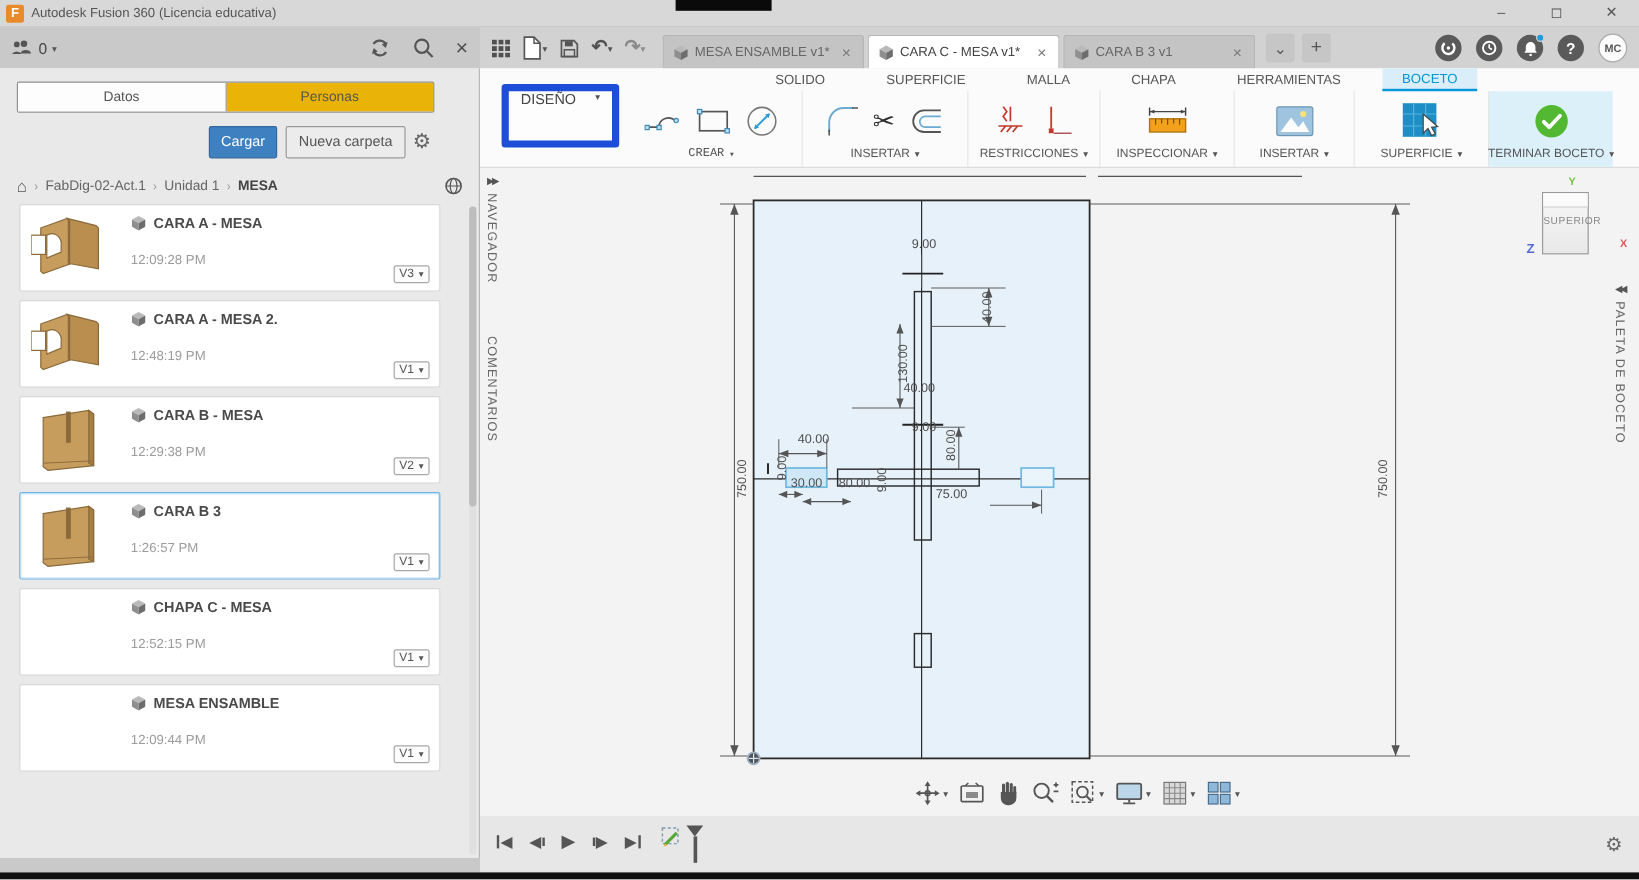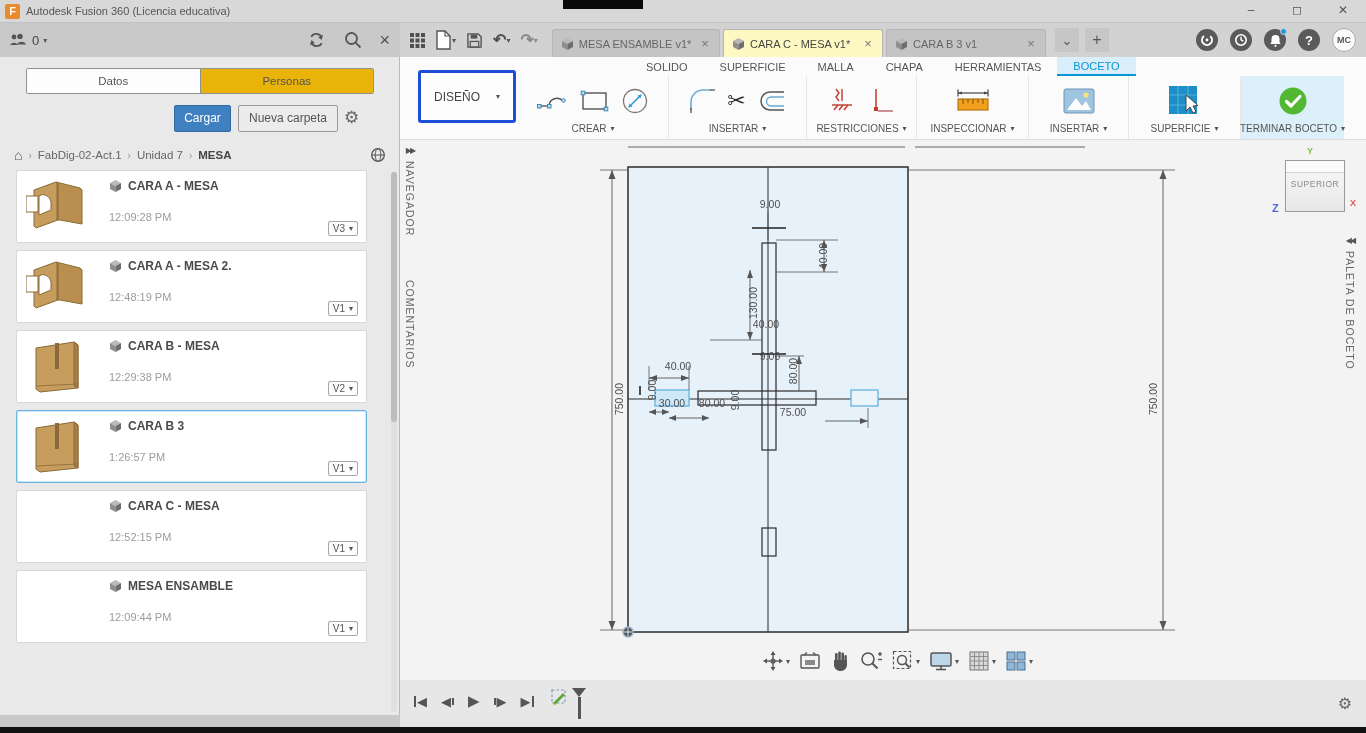--- a/index.html
+++ b/index.html
@@ -20,34 +20,34 @@
   #toprow-left { position:absolute; left:0; top:0; width:400px; height:34px; background:#c9c9c9; display:flex; align-items:center; }
   .collab { display:flex; align-items:center; gap:4px; padding-left:8px; }
   .collab-count { font-size:13px; color:#444; }
   .caret { font-size:8px; color:#555; }
   #tl-right { position:absolute; right:10px; top:0; height:34px; display:flex; align-items:center; gap:16px; }
   #toprow-right { position:absolute; left:400px; top:0; width:966px; height:34px; background:#d2d2d2; display:flex; align-items:center; }
   .tr-icon { margin-left:10px; display:flex; align-items:center; }
   .glyph { font-size:16px; color:#505050; line-height:1; }
   #doctabs { display:flex; align-items:flex-end; height:34px; margin-left:14px; }
   .dtab { height:28px; display:flex; align-items:center; background:#c4c4c4; border:1px solid #b5b5b5; border-bottom:none; border-radius:3px 3px 0 0; padding:0 8px; margin-right:3px; min-width:160px; }
-  .dtab.active { background:#fef9c3;text-align:center; }
+  .dtab.active { background:#ffffff;text-align:center; }
   .dtab-label { font-size:11px; color:#666; margin:0 8px 0 5px; white-space:nowrap; }
   .dtab.active .dtab-label { color:#444; }
   .dtab-close { font-size:13px; color:#777; margin-left:auto; padding:0 2px; }
   .tabctl { width:24px; height:24px; display:flex; align-items:center; justify-content:center; margin-left:6px; background:#c6c6c6; border-radius:2px; color:#555; font-size:13px; }
   #tr-status { display:flex; align-items:center; gap:12px; margin-left:12px; margin-right:10px; }
   .circ-icon { width:22px; height:22px; border-radius:50%; background:#5a5a5a; display:flex; align-items:center; justify-content:center; position:relative; }
   .bell-dot { position:absolute; right:-1px; top:-1px; width:7px; height:7px; border-radius:50%; background:#1f9bde; border:1px solid #d2d2d2; }
   #avatar { width:24px; height:24px; border-radius:50%; background:#fbfbfb; border:1px solid #aaa; font-size:9px; font-weight:bold; color:#555; display:flex; align-items:center; justify-content:center; }
   .spacer { flex:1; }
 
   
   #leftpanel { position:absolute; left:0; top:57px; width:400px; height:670px; background:#e9e9e9; border-right:1px solid #b9b9b9; }
-  #lp-tabs { position:absolute; left:26px; top:11px; width:348px; height:26px; display:flex; border:1px solid #919191; border-radius:2px; overflow:hidden;justify-content:flex-end; }
+  #lp-tabs { position:absolute; left:14px; top:11px; width:348px; height:26px; display:flex; border:1px solid #919191; border-radius:2px; overflow:hidden;justify-content:flex-end; }
   .lp-tab { flex:1; font-size:11.5px; color:#555; display:flex; align-items:center; justify-content:center; background:#eab308; border-right:1px solid #919191; }
   .lp-tab:last-child { border-right:none; }
   .lp-tab.active { background:#fdfdfd; }
   #lp-actions { position:absolute; left:0; top:48px; width:400px; height:28px; }
   #btn-cargar { position:absolute; left:174px; top:0; width:57px; height:27px; background:#3f80c1; border:1px solid #33699f; border-radius:2px; color:#fff; font-size:12px; text-align:center; line-height:25px; }
   #btn-nueva { position:absolute; left:238px; top:0; width:100px; height:27px; background:#ececec; border:1px solid #9a9a9a; border-radius:2px; color:#555; font-size:12px; text-align:center; line-height:25px; }
   #lp-gear { position:absolute; left:344px; top:2px; font-size:17px; color:#666; }
   #breadcrumb { position:absolute; left:14px; top:89px; width:372px; height:18px; display:flex; align-items:center; font-size:11.5px; color:#666; }
   .crumb-sep { margin:0 6px; color:#999; font-size:10px; }
   .crumb-last { font-weight:bold; color:#444; }
@@ -57,41 +57,41 @@
   .card.selected { border:1px solid #6cb4e4; box-shadow:0 0 0 1px #cfe6f5 inset; }
   .card-thumb { position:absolute; left:9px; top:5px; width:62px; height:62px; }
   .card-title { position:absolute; left:92px; top:8px; font-size:12px; font-weight:bold; color:#4a4a4a; display:flex; align-items:center; gap:6px; white-space:nowrap; }
   .card-time { position:absolute; left:92px; top:40px; font-size:11px; color:#9b9b9b; }
   .ver-box { position:absolute; right:8px; bottom:6px; border:1px solid #a8a8a8; border-radius:2px; background:#fcfcfc; font-size:10px; color:#555; padding:1px 4px; display:flex; gap:4px; align-items:center; }
   #lp-scroll { position:absolute; right:2px; top:115px; width:6px; height:540px; background:#e0e0e0; border-radius:3px; }
   #lp-scroll-thumb { width:6px; height:250px; background:#bdbdbd; border-radius:3px; }
 
   
   #ribbon { position:absolute; left:400px; top:57px; width:966px; height:83px; background:#fbfbfb; border-bottom:1px solid #dcdcdc; }
-  #ws-btn { position:absolute; left:18px; top:13px; width:98px; height:53px; border:3px solid #1d4ed8; border-radius:3px; background:#fdfdfd; display:flex; align-items:center; justify-content:center; gap:16px; font-size:12px; color:#444; }
-  #rtabs { position:absolute; left:118px; top:0; height:19px; display:flex; padding-left:112px; }
+  #ws-btn { position:absolute; left:18px; top:13px; width:98px; height:53px; border:6px solid #1d4ed8; border-radius:3px; background:#fdfdfd; display:flex; align-items:flex-start; justify-content:center; gap:16px; font-size:12px; color:#444; }
+  #rtabs { position:absolute; left:118px; top:0; height:19px; display:flex; padding-left:112px;gap:19px; }
   .rtab { padding:0 16px; font-size:11px; color:#555; display:flex; align-items:center; height:19px; }
   .rtab.active { color:#0696d7; background:#d9eef9; border-bottom:2px solid #0696d7; }
   #rgroups { position:absolute; left:118px; top:19px; right:0; height:63px; display:flex; }
   .rgroup { position:relative; border-left:1px solid #e6e6e6; display:flex; flex-direction:column; align-items:center; }
-  .rgroup:first-child { border-left:none; }
+  .rgroup:first-child { border-left:none;font-family:Liberation Mono, monospace; }
   .rg-icons { flex:1; display:flex; align-items:center; justify-content:center; gap:12px; padding-top:2px; }
   .rg-label { font-size:10px; color:#555; padding-bottom:5px; display:flex; gap:4px; align-items:center; white-space:nowrap; }
   .rg-terminar { background:#dcf0fa; }
   .w-crear{width:150px}.w-mod{width:138px}.w-rest{width:110px}.w-insp{width:112px}.w-inse{width:100px}.w-sel{width:112px}.w-term{width:104px}
 
   
   #canvas { position:absolute; left:400px; top:140px; width:966px; height:540px; background:#f3f3f3; }
   #sketch-svg { position:absolute; left:0; top:0; }
   .dim { position:absolute; font-size:10.5px; color:#4f4f4f; white-space:nowrap; transform:translate(-50%,-50%); background:transparent; }
   .dim.r90 { transform:translate(-50%,-50%) rotate(-90deg); }
   .vstrip { position:absolute; display:flex; flex-direction:column; align-items:center; gap:6px; color:#777; }
   .vtext { writing-mode:vertical-rl; font-size:10.5px; letter-spacing:1px; color:#666; }
   .dbl-arrow { font-size:8px; color:#555; letter-spacing:-2px; }
-  #viewcube { position:absolute; left:885px; top:20px; width:60px; height:52px; background:linear-gradient(#f8f8f8,#e8e8e8); border:1px solid #9a9a9a; }
+  #viewcube { position:absolute; left:885px; top:20px; width:39px; height:52px; background:linear-gradient(#f8f8f8,#e8e8e8); border:1px solid #9a9a9a; }
   #vc-topface { position:absolute; left:0; top:0; width:100%; height:12px; background:#fbfbfb; border-bottom:1px solid #d0d0d0; }
   #vc-label { position:absolute; left:0; top:18px; width:100%; text-align:center; font-size:8.5px; color:#8a8a8a; letter-spacing:0.5px; }
   .axis { position:absolute; font-size:9px; font-weight:bold; }
   #axis-y { color:#7ac143; left:907px; top:6px; }
   #axis-x { color:#e05656; left:950px; top:58px; }
   #axis-z { color:#5468d4; left:872px; top:62px; font-size:11px; }
   #nav-toolbar { position:absolute; left:362px; top:508px; height:26px; display:flex; align-items:center; gap:9px; }
   .nav-item { display:flex; align-items:center; gap:2px; }
 
   
@@ -258,21 +258,21 @@
   <div id="lp-actions">
     <div id="btn-cargar">Cargar</div>
     <div id="btn-nueva">Nueva carpeta</div>
     <span id="lp-gear">⚙</span>
   </div>
   <div id="breadcrumb">
     <span style="font-size:14px;color:#555">⌂</span>
     <span class="crumb-sep">›</span>
     <span>FabDig-02-Act.1</span>
     <span class="crumb-sep">›</span>
-    <span>Unidad 7</span>
+    <span>Unidad 1</span>
     <span class="crumb-sep">›</span>
     <span class="crumb-last">MESA</span>
     <span id="bc-globe">
         <svg width="16" height="16" viewBox="0 0 16 16">
           <circle cx="8" cy="8" r="6.3" fill="none" stroke="#555" stroke-width="1.3"></circle>
           <ellipse cx="8" cy="8" rx="2.8" ry="6.3" fill="none" stroke="#555" stroke-width="1"></ellipse>
           <line x1="1.7" y1="8" x2="14.3" y2="8" stroke="#555" stroke-width="1"></line>
         </svg>
       </span>
   </div>
@@ -391,21 +391,21 @@
     <span class="card-thumb">
       
       
     </span>
     <span class="card-title">
       <svg width="13" height="14" viewBox="0 0 13 14">
             <polygon points="6.5,1 12,4 6.5,7 1,4" fill="#b9b9b9"></polygon>
             <polygon points="1,4 6.5,7 6.5,13 1,10" fill="#8f8f8f"></polygon>
             <polygon points="12,4 6.5,7 6.5,13 12,10" fill="#6d6d6d"></polygon>
           </svg>
-      <span class="t-label">CARA C - MESA</span>
+      <span class="t-label">CHAPA C - MESA</span>
     </span>
     <span class="card-time">12:52:15 PM</span>
     <span class="ver-box">
           <span class="v-label">V1</span>
           <span class="caret">▾</span>
         </span>
   </div>
 
   <div class="card">
     <span class="card-thumb">

